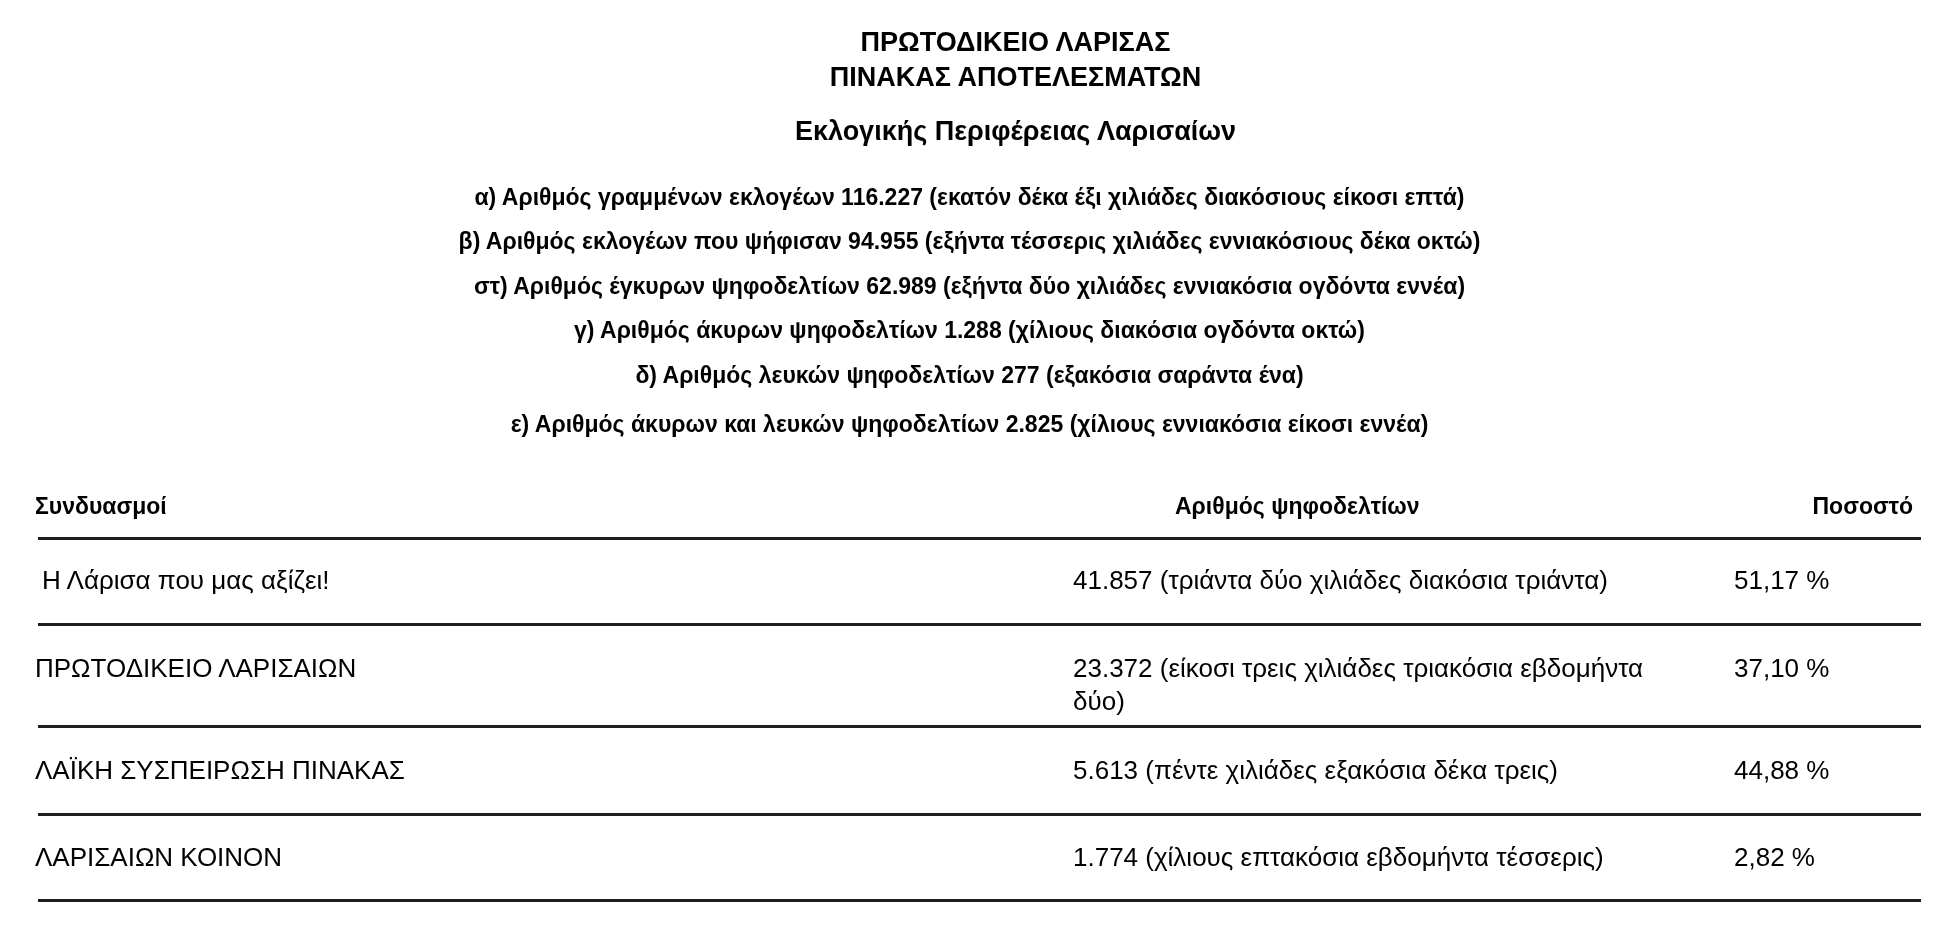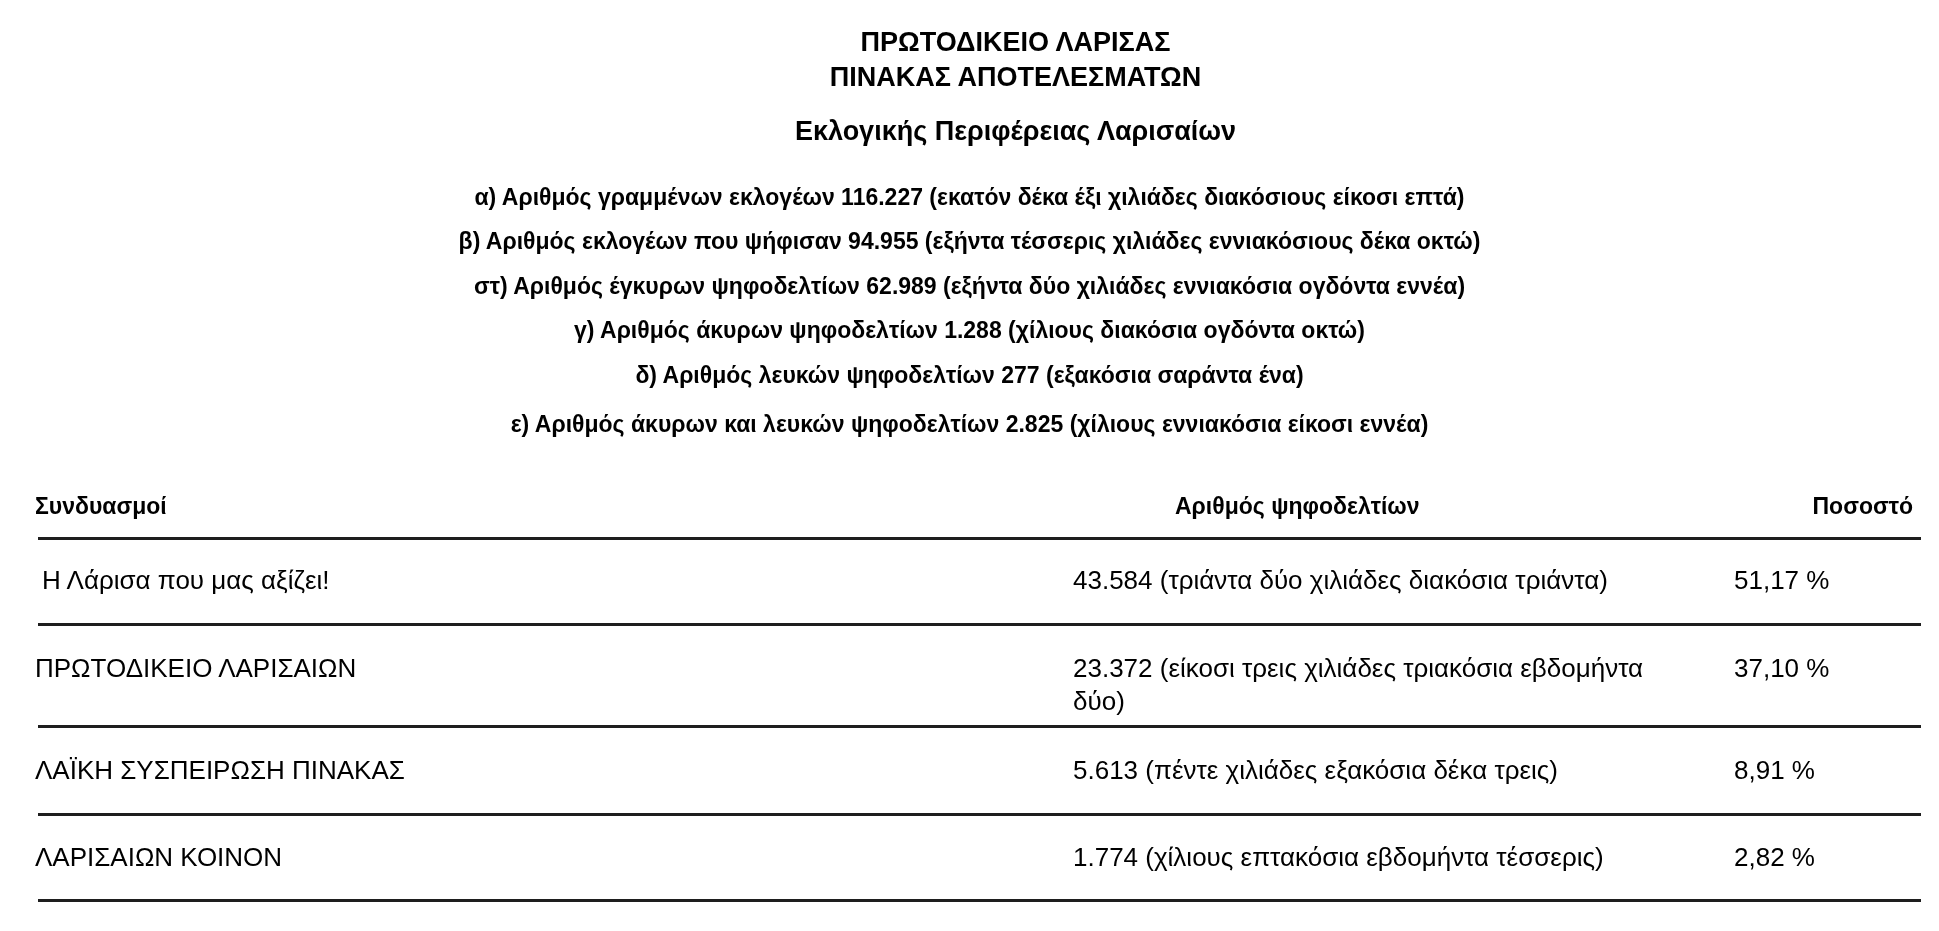--- a/index.html
+++ b/index.html
@@ -39,36 +39,36 @@
   <div>
     <div>
       <div class="abs th" style="left:35px; top:492px;">Συνδυασμοί</div>
       <div class="abs th" style="left:1175px; top:492px;">Αριθμός ψηφοδελτίων</div>
       <div class="abs th" style="right:26px; top:492px; text-align:right;">Ποσοστό</div>
     </div>
     <div class="rule" style="top:537px;"></div>
 
     <div>
       <div class="abs td" style="left:35px; top:564px;margin-left:7px;">Η Λάρισα που μας αξίζει!</div>
-      <div class="abs td" style="left:1073px; top:564px;">43.584 (τριάντα δύο χιλιάδες διακόσια τριάντα)</div>
+      <div class="abs td" style="left:1073px; top:564px;">41.857 (τριάντα δύο χιλιάδες διακόσια τριάντα)</div>
       <div class="abs td" style="left:1734px; top:564px;">51,17 %</div>
     </div>
     <div class="rule" style="top:623px;"></div>
 
     <div>
       <div class="abs td" style="left:35px; top:652px;">ΠΡΩΤΟΔΙΚΕΙΟ ΛΑΡΙΣΑΙΩΝ</div>
       <div class="abs td wrap" style="left:1073px; top:652px;">23.372 (είκοσι τρεις χιλιάδες τριακόσια εβδομήντα δύο)</div>
       <div class="abs td" style="left:1734px; top:652px;">37,10 %</div>
     </div>
     <div class="rule" style="top:725px;"></div>
 
     <div>
       <div class="abs td" style="left:35px; top:754px;">ΛΑΪΚΗ ΣΥΣΠΕΙΡΩΣΗ ΠΙΝΑΚΑΣ</div>
       <div class="abs td" style="left:1073px; top:754px;">5.613 (πέντε χιλιάδες εξακόσια δέκα τρεις)</div>
-      <div class="abs td" style="left:1734px; top:754px;">8,91 %</div>
+      <div class="abs td" style="left:1734px; top:754px;">44,88 %</div>
     </div>
     <div class="rule" style="top:813px;"></div>
 
     <div>
       <div class="abs td" style="left:35px; top:841px;">ΛΑΡΙΣΑΙΩΝ ΚΟΙΝΟΝ</div>
       <div class="abs td" style="left:1073px; top:841px;">1.774 (χίλιους επτακόσια εβδομήντα τέσσερις)</div>
       <div class="abs td" style="left:1734px; top:841px;">2,82 %</div>
     </div>
     <div class="rule" style="top:899px;"></div>
   </div>

